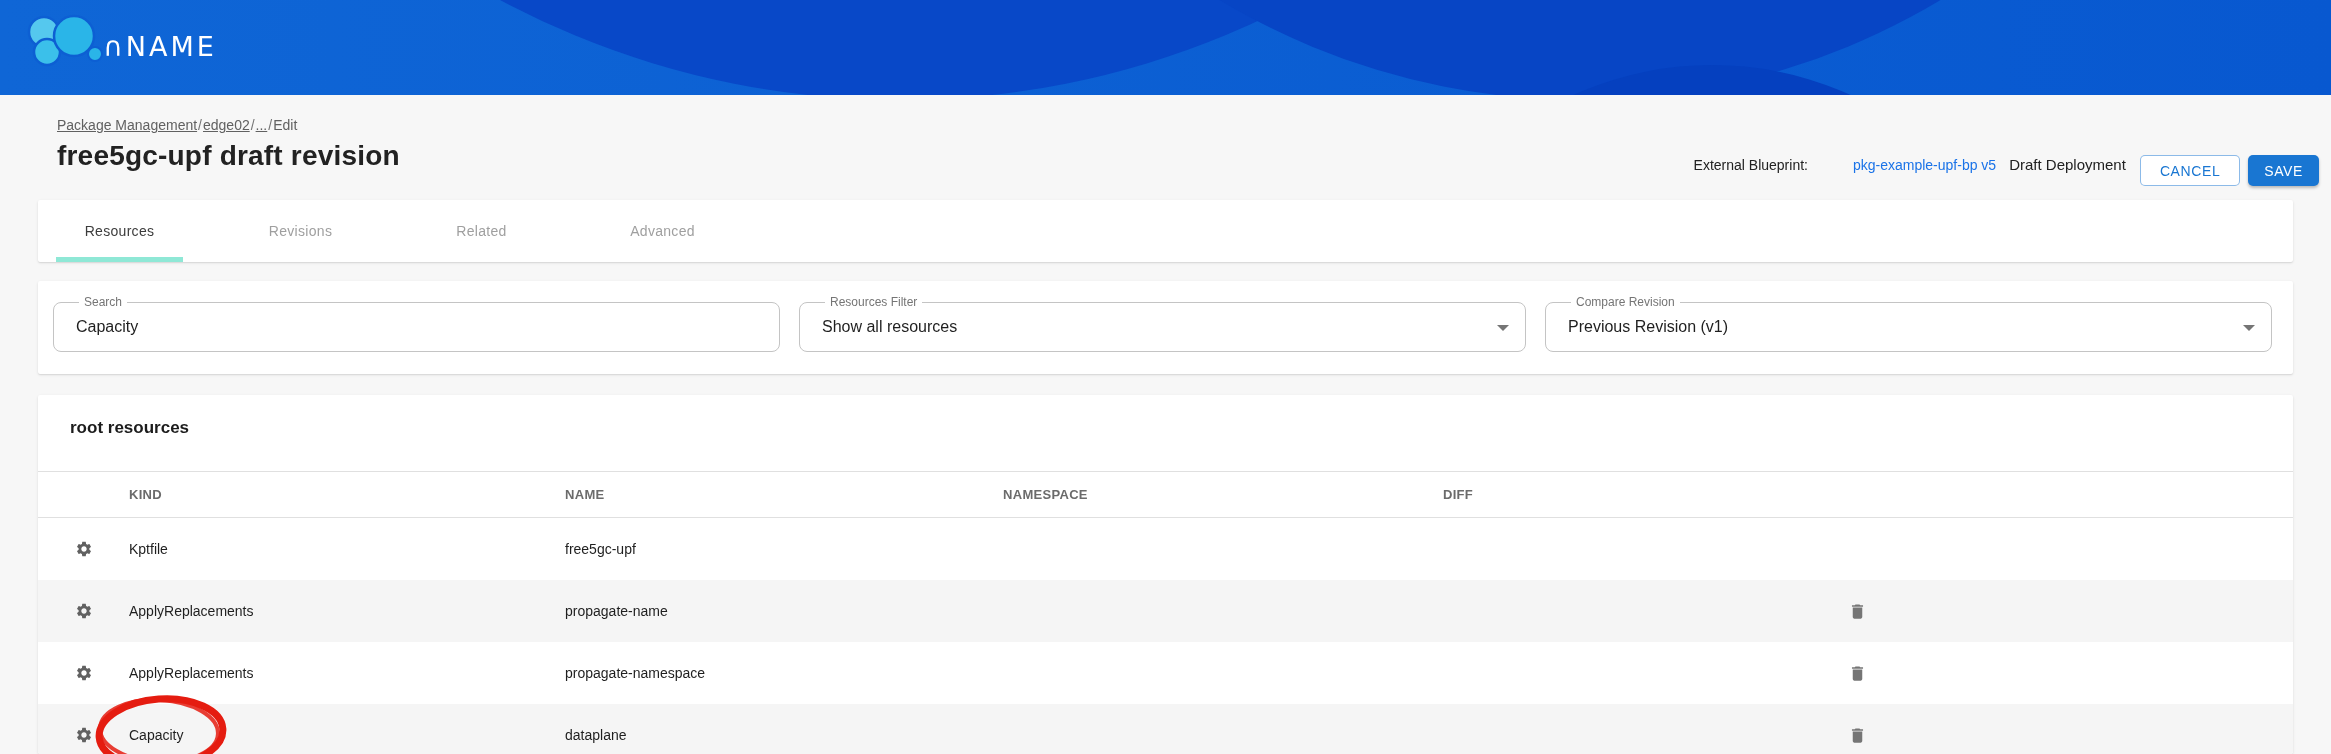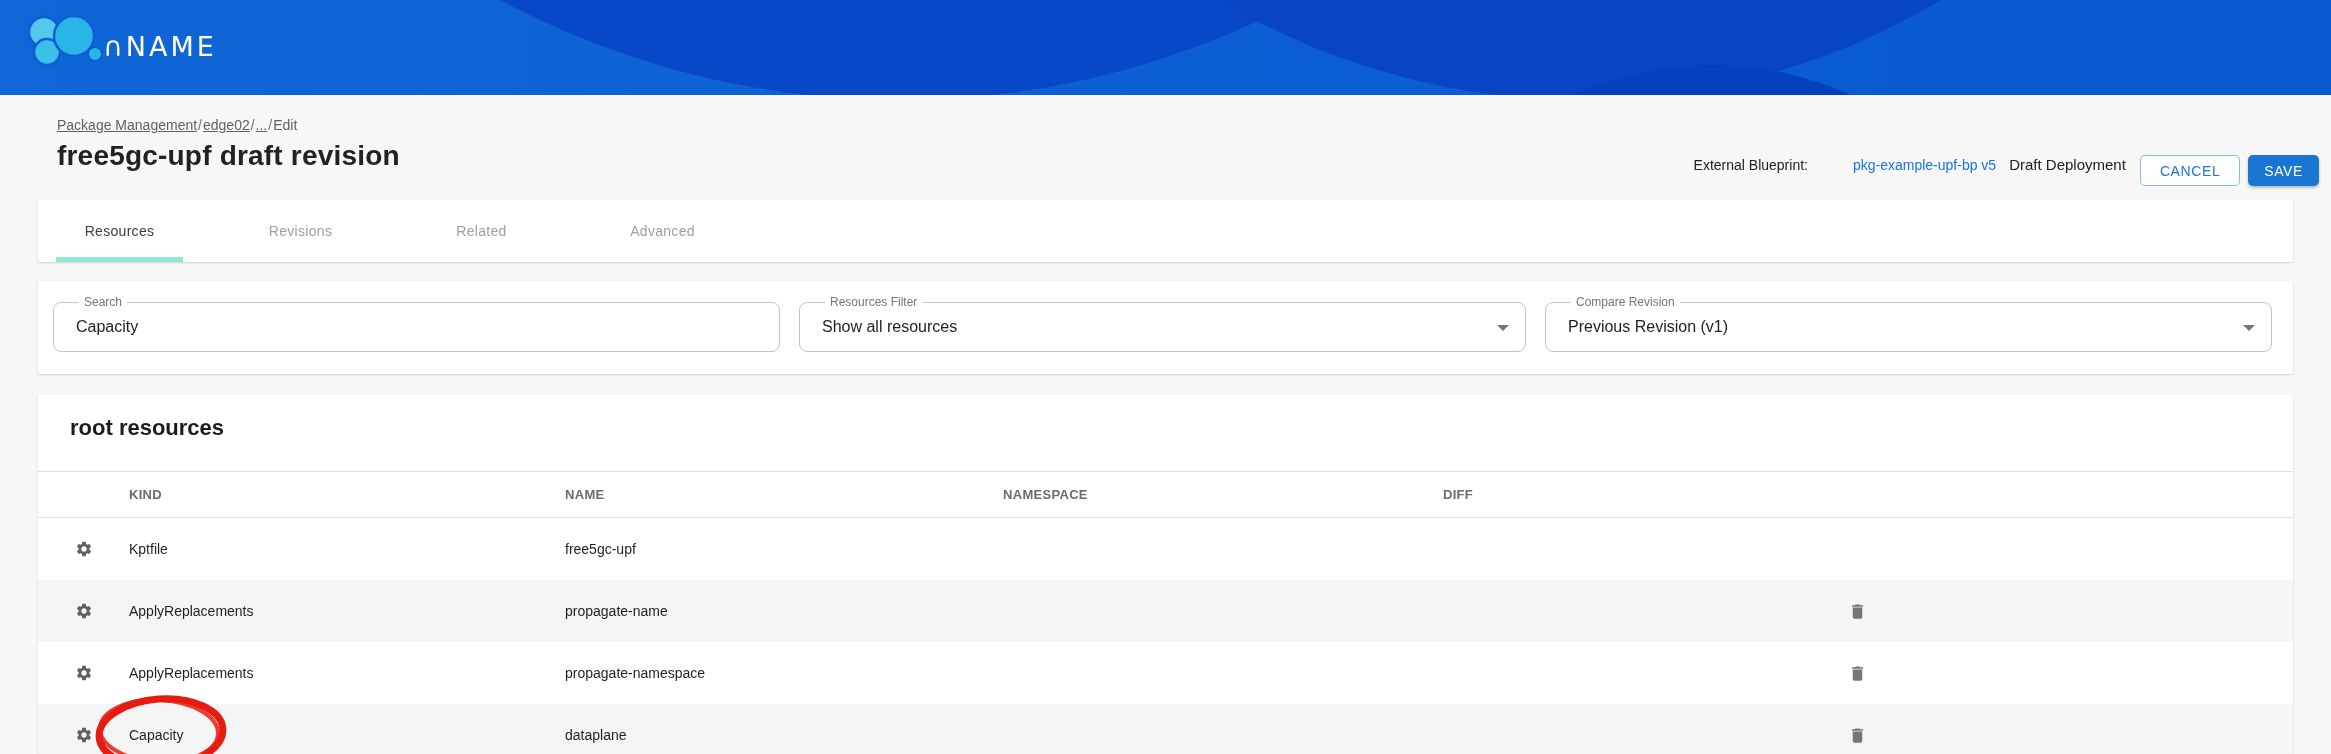--- a/index.html
+++ b/index.html
@@ -48,21 +48,21 @@
   .field-label { position:absolute; top:-8px; left:16px; background:#ffffff; padding:0 5px;
     font-size:12px; color:#757575; line-height:15px;margin-left:9px; }
   .field-value { font-size:16px; color:#1f1f1f; padding-left:22px; }
   .field input { border:none; outline:none; font-size:16px; color:#1f1f1f; padding-left:22px;
     width:100%; background:transparent; font-family:inherit; }
   .dd-arrow { position:absolute; right:16px; top:22px; width:0; height:0;
     border-left:6px solid transparent; border-right:6px solid transparent; border-top:6px solid #757575; }
 
   
   .table-card { position:relative; margin:21px 38px 0; height:359px; overflow:hidden; padding-top:18px; }
-  .table-title { font-size:22px; font-weight:700; color:#1c1c1c; padding-left:32px; line-height:30px; }
+  .table-title { font-size:17px; font-weight:700; color:#1c1c1c; padding-left:32px; line-height:30px; }
   .tbl { margin-top:28px; }
   .t-row, .t-head { display:grid; grid-template-columns:91px 436px 438px 440px 390px 48px 1fr; align-items:center; }
   .t-head { height:47px; border-top:1px solid #e0e0e0; border-bottom:1px solid #e0e0e0; }
   .t-head .hcell { font-size:13px; font-weight:700; color:#6b6b6b; letter-spacing:0.3px; }
   .t-row { height:62px; }
   .t-row:nth-child(odd) { background:#f5f5f5; }
   .cell { font-size:14px; color:#1f1f1f; }
   .icon-cell { display:flex; justify-content:center; align-items:center; }
   .del-btn { width:40px; height:40px; border:none; background:transparent; border-radius:50%;
     display:flex; align-items:center; justify-content:center; cursor:pointer; }

